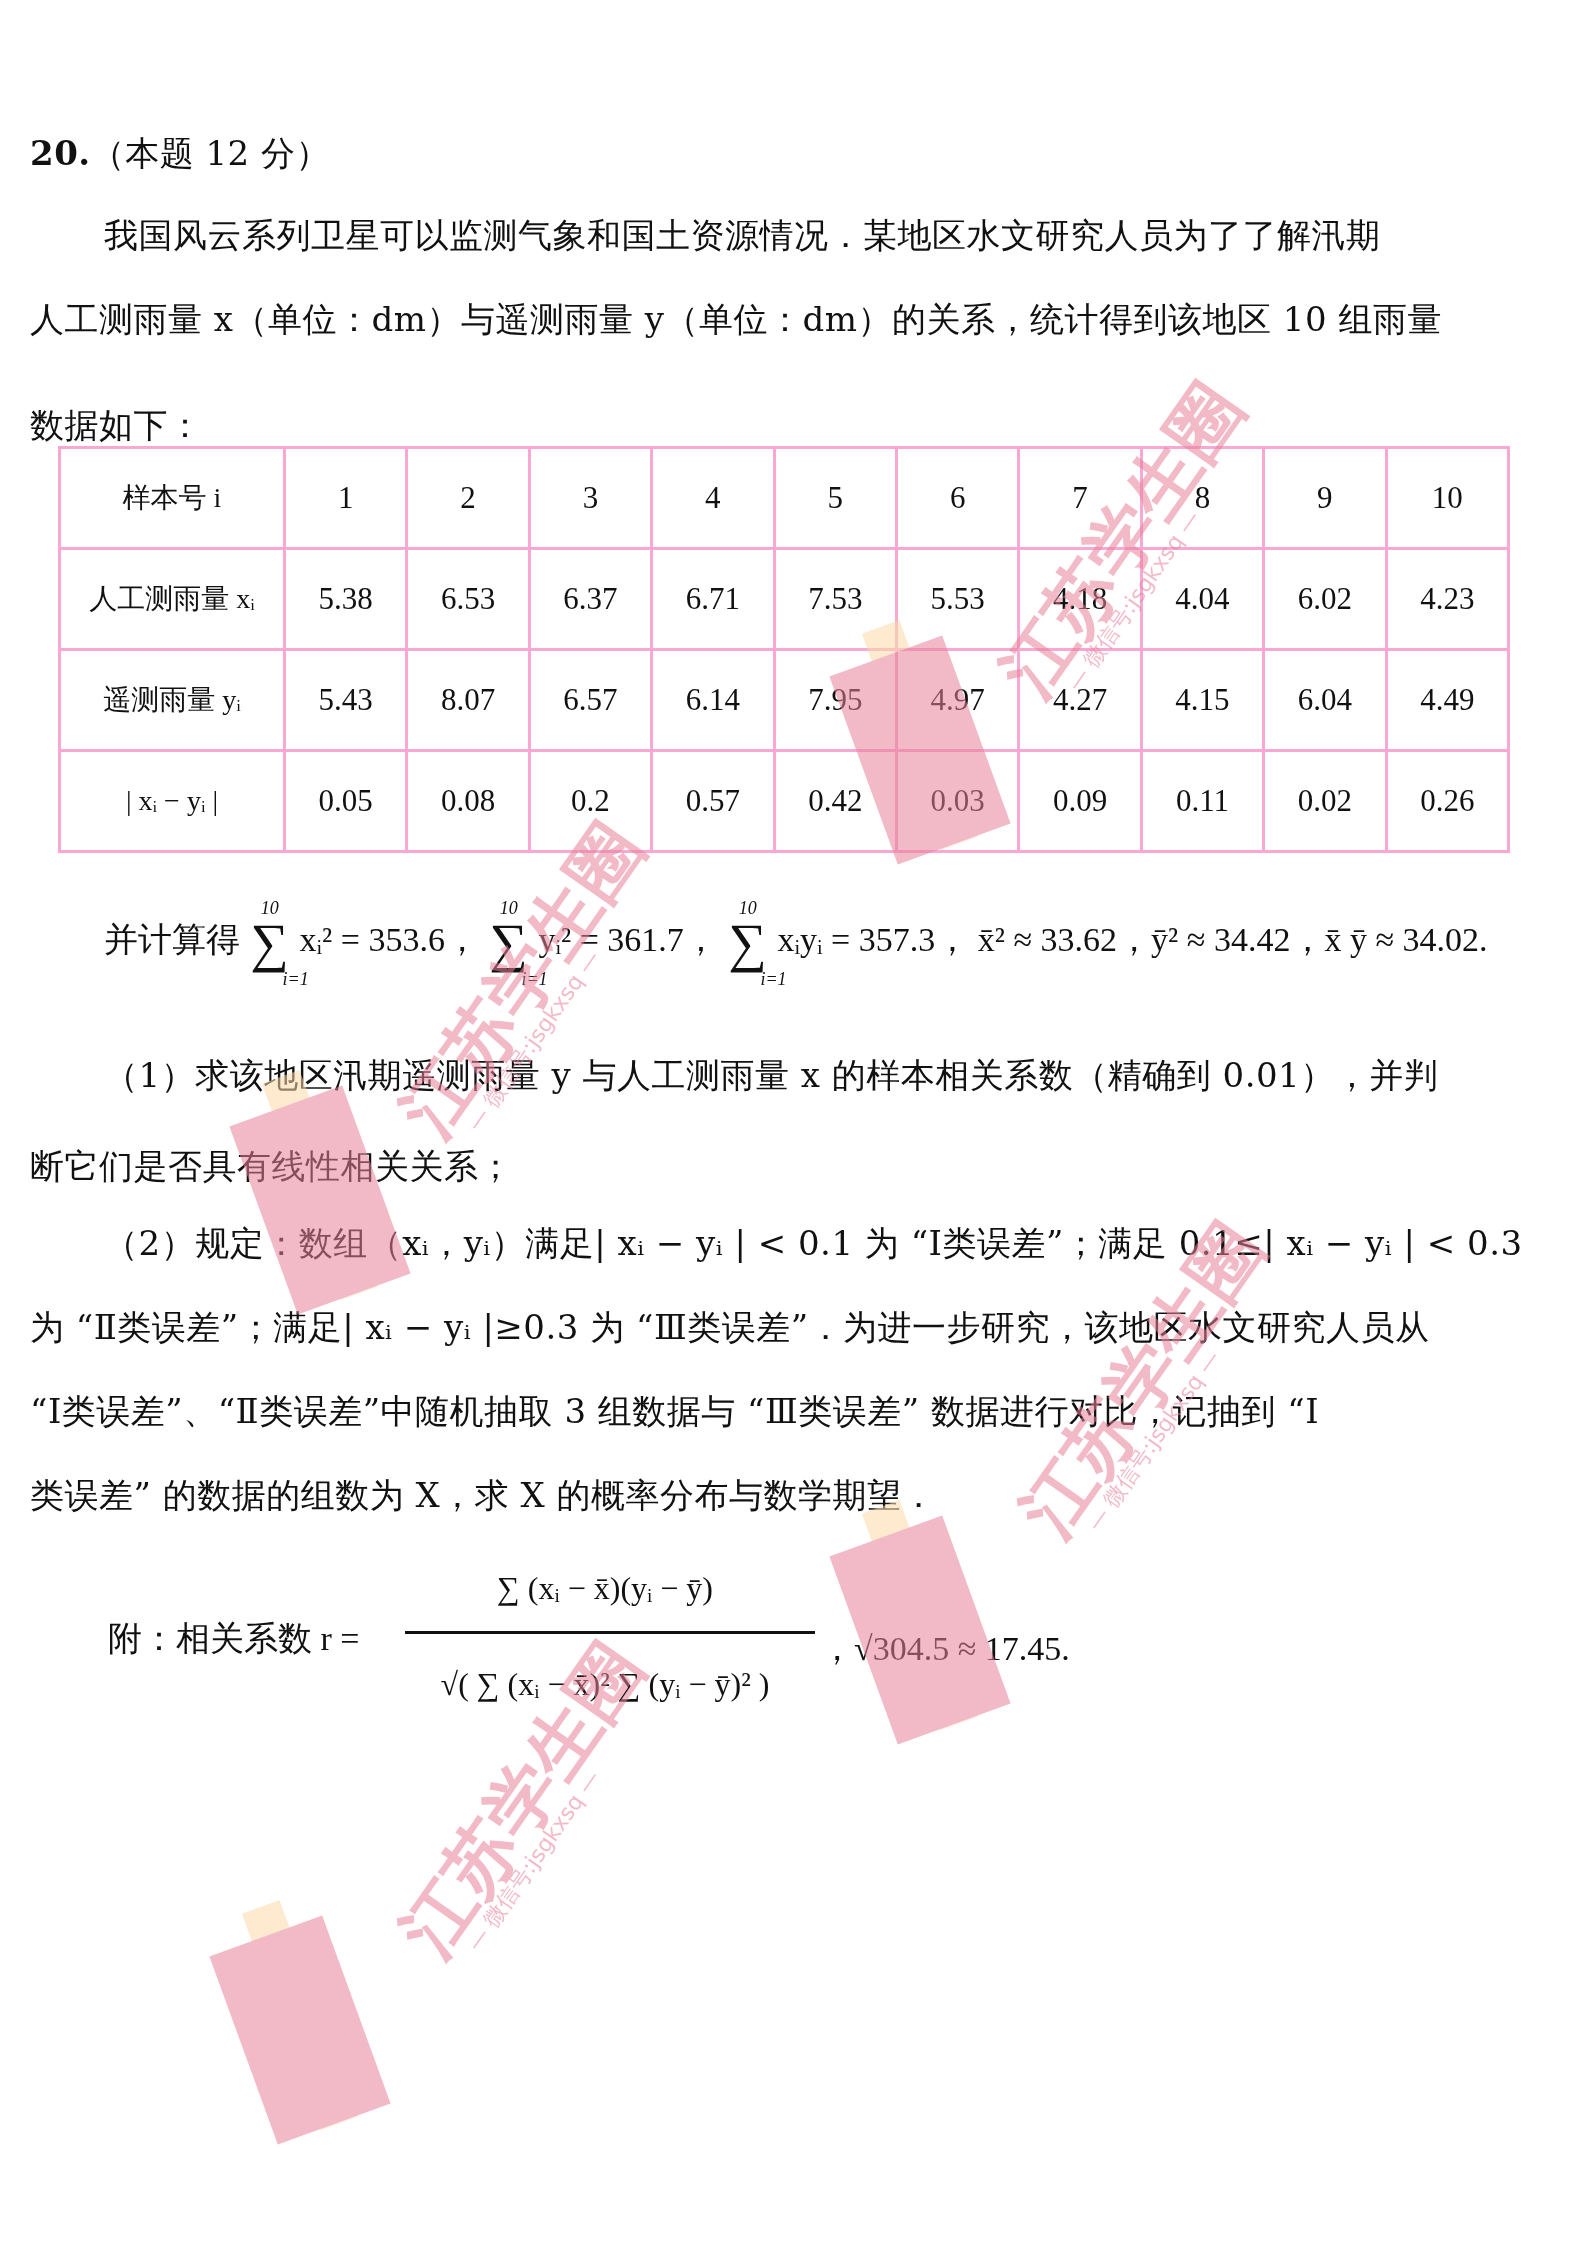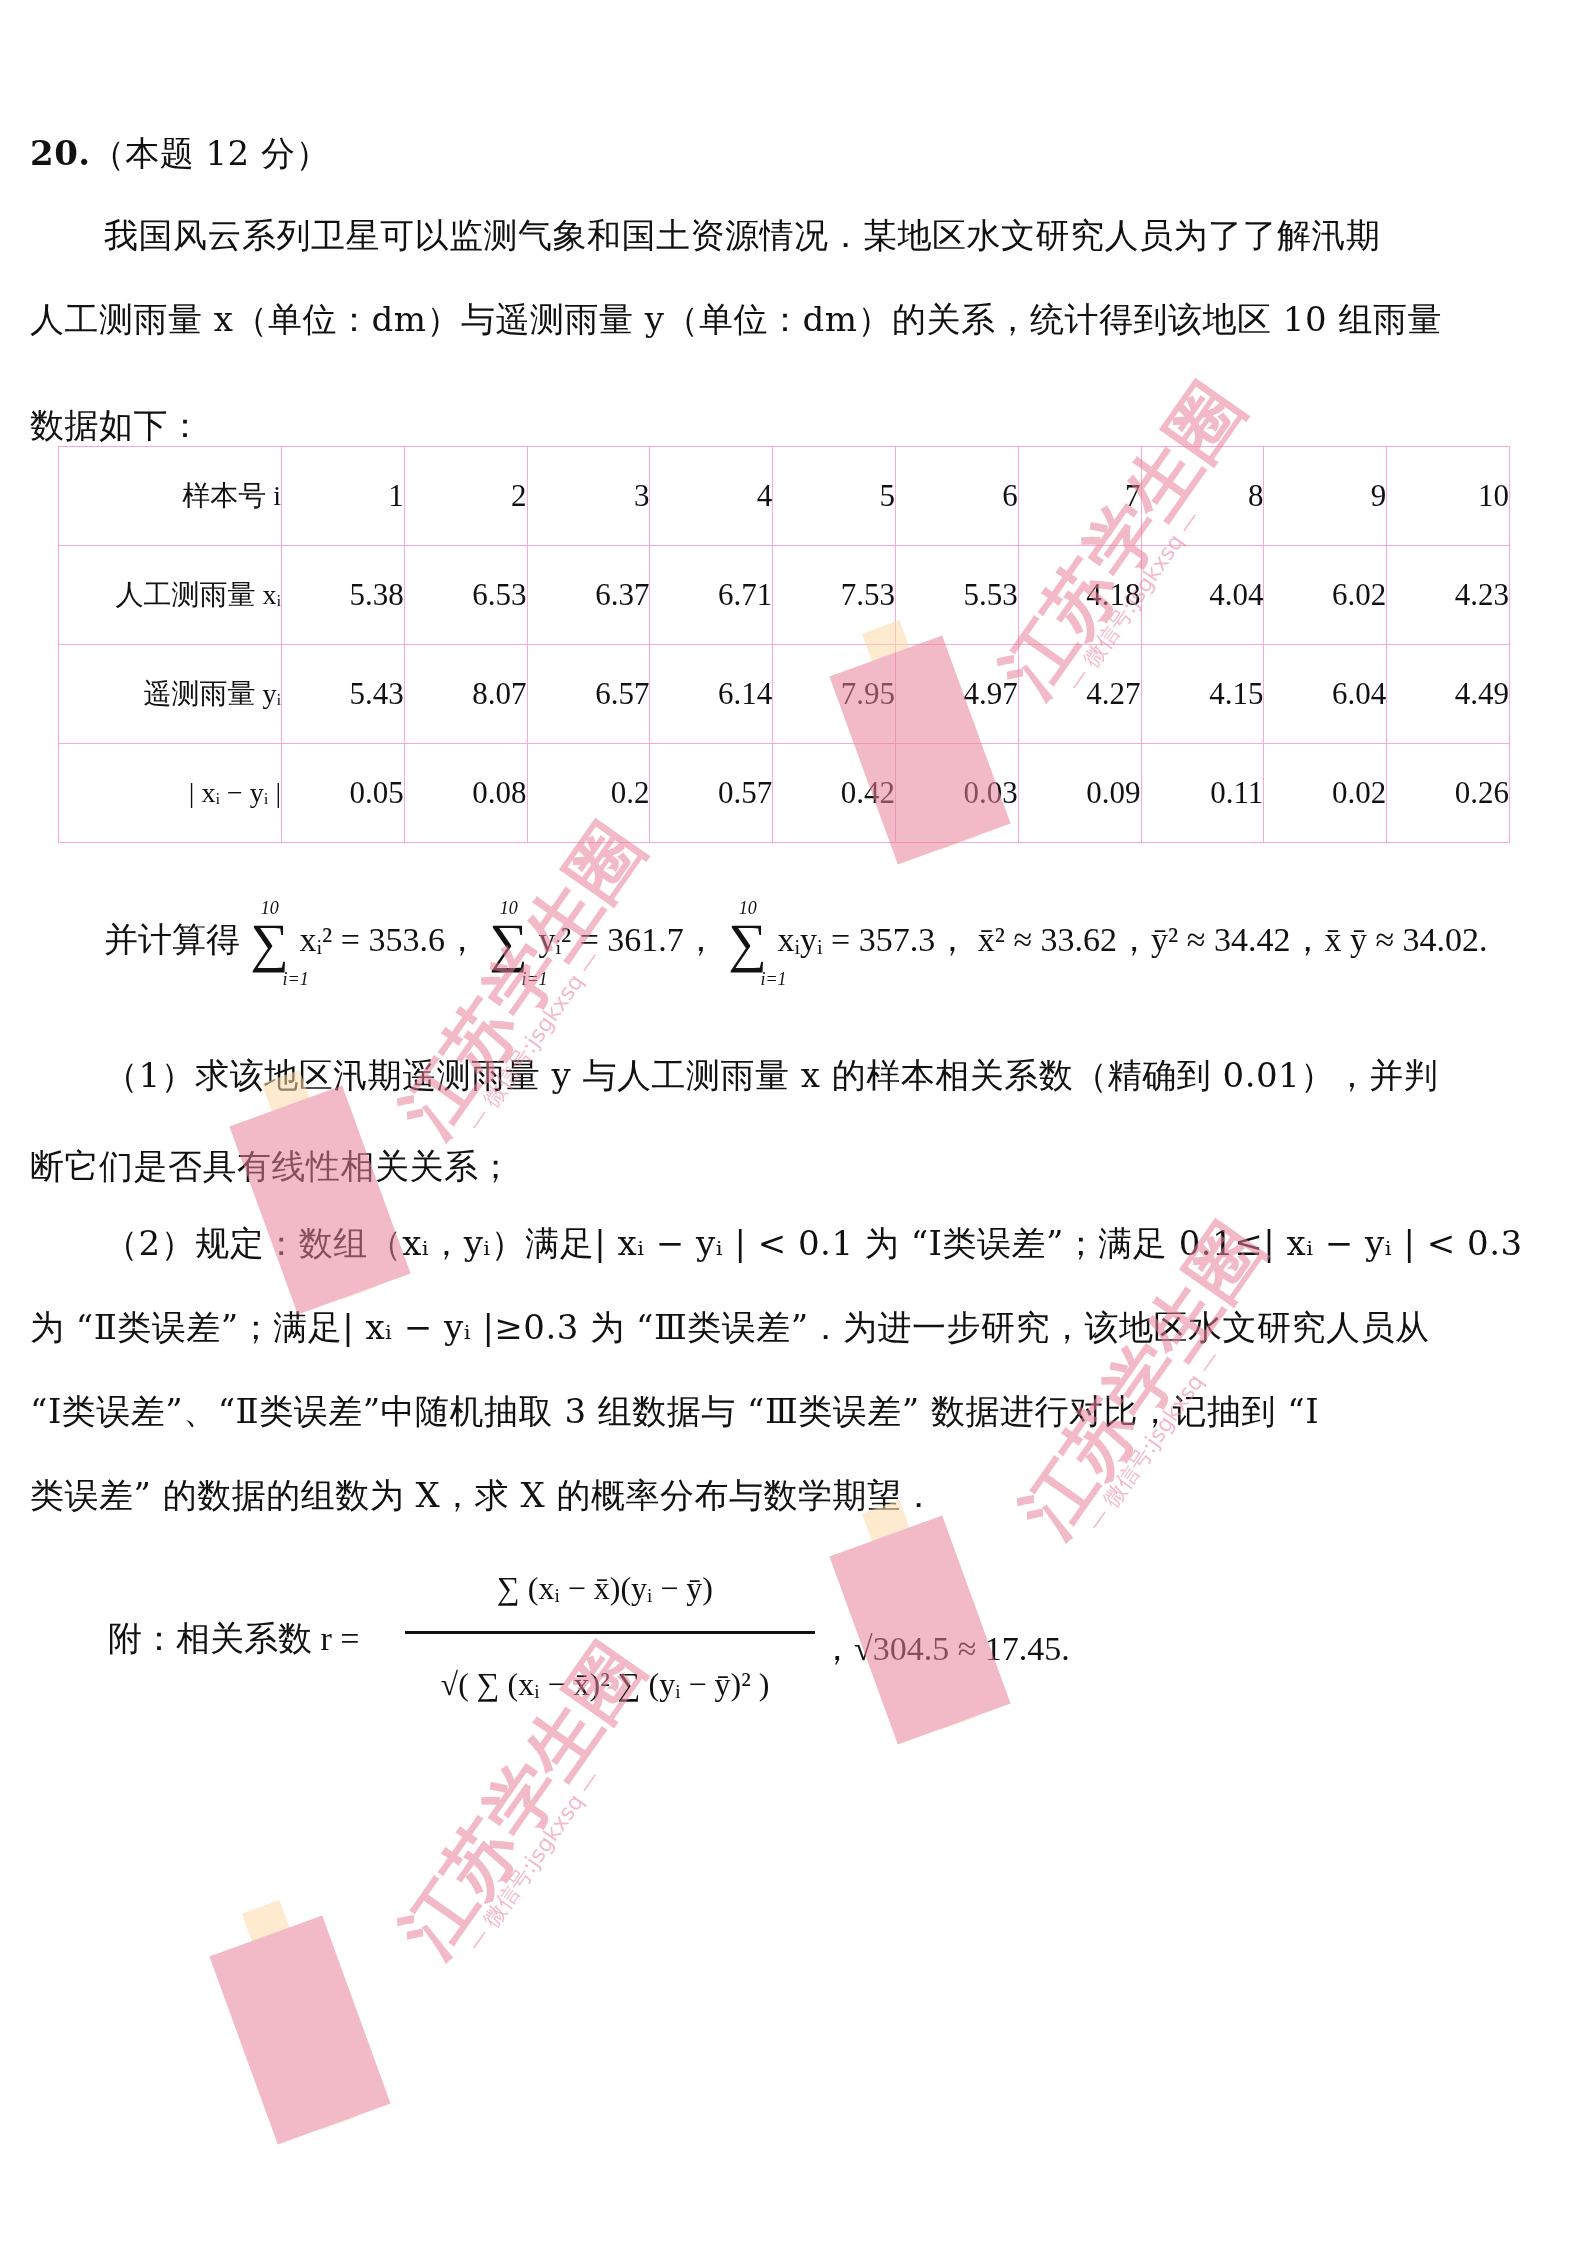--- a/index.html
+++ b/index.html
@@ -5,21 +5,21 @@
     html, body { margin:0; padding:0; background:#ffffff; }
     body { width:1584px; height:2268px; position:relative; overflow:hidden;
            font-family:"DejaVu Serif","Liberation Serif",serif; color:#111; }
     .page { position:absolute; left:0; top:0; width:1584px; height:1636px; }
     .line { position:absolute; left:30px; right:40px; font-size:34px; line-height:46px; white-space:nowrap; letter-spacing:0.5px; }
     .bold { font-weight:bold; }
     .indent { left:104px; }
 
     table.data { position:absolute; left:58px; top:446px; width:1452px; border-collapse:collapse;
                  font-family:"Liberation Serif",serif; font-size:31px; }
-    table.data td { border:1px solid #f9a8d4; text-align:right; height:98px; padding:0; }
+    table.data td { border:3px solid #f9a8d4; text-align:center; height:98px; padding:0; }
     table.data td.head { width:222px; font-size:28px; }
 
     .formula { position:absolute; font-family:"Liberation Serif",serif; font-size:34px; }
     .sum { display:inline-block; position:relative; font-size:54px; vertical-align:middle; margin:0 2px; }
     .sum .top, .sum .bot { position:absolute; left:0; right:0; text-align:center; font-size:18px; font-style:italic; }
     .sum .top { top:-14px; } .sum .bot { bottom:-16px;margin-left:32px; }
 
     .frac { position:absolute; left:395px; top:1545px; width:420px; font-family:"Liberation Serif",serif; font-size:32px; }
     .frac .num { text-align:center; height:86px; line-height:86px; }
     .frac .bar { height:3px; background:#111; margin-left:10px; }

